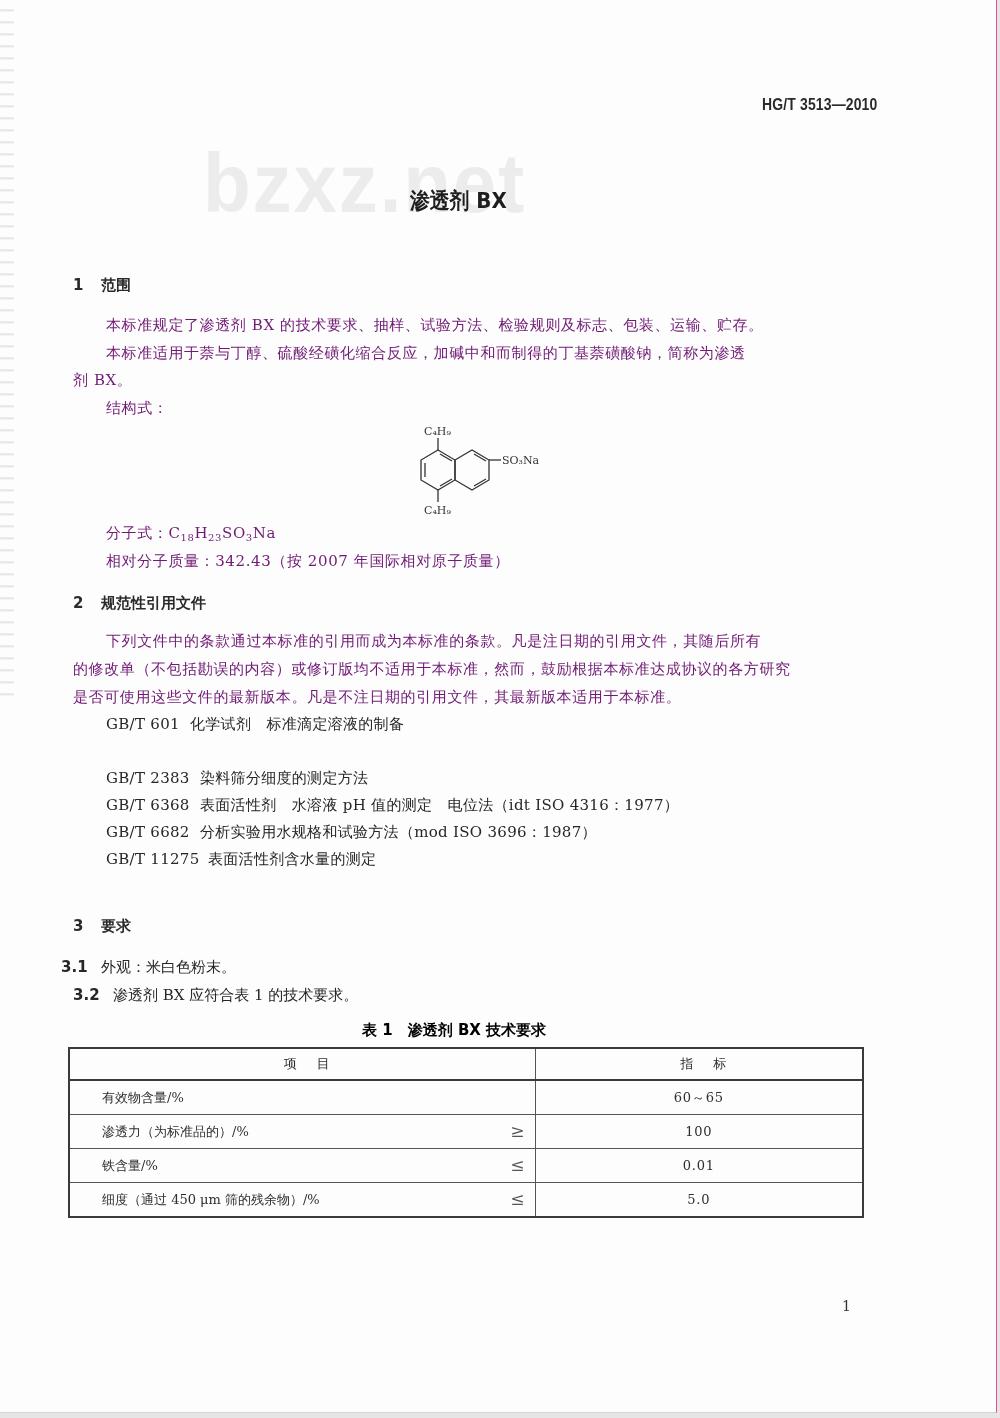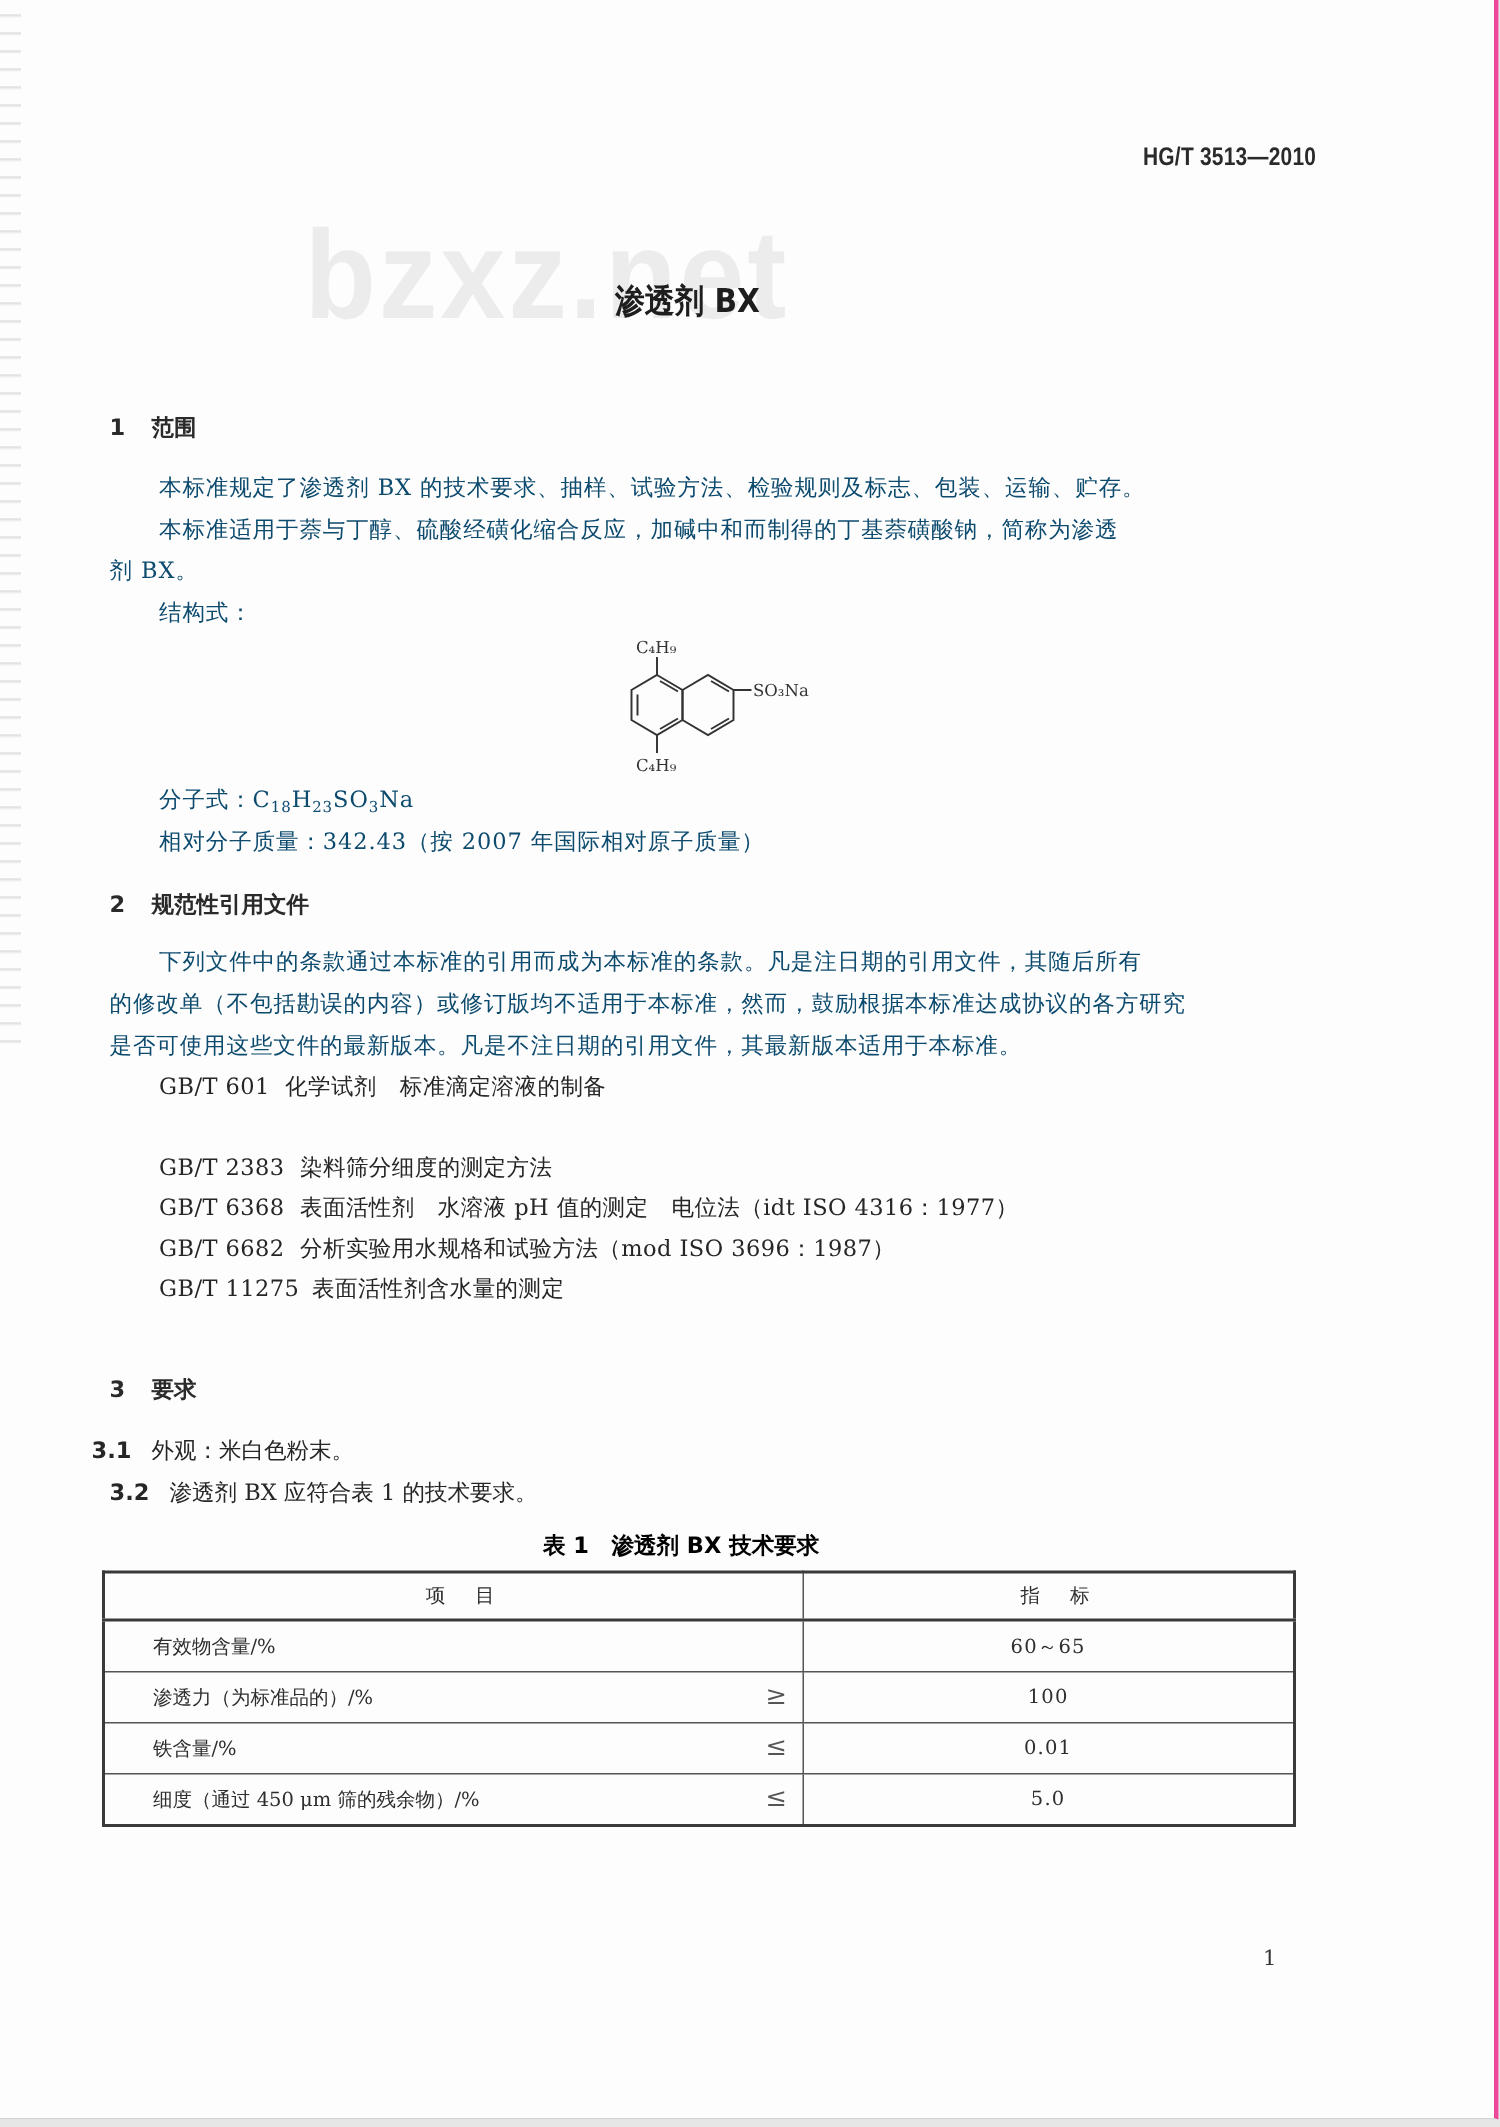--- a/index.html
+++ b/index.html
@@ -7,21 +7,21 @@
     width: 1000px; height: 1418px; overflow: hidden;
     background: #e6e6e6;
     font-family: "DejaVu Serif", "Liberation Serif", serif;
     color: #222;
     position: relative;
   }
   .page {
     position: absolute; left: 0; top: 0;
     width: 996px; height: 1412px;
     background: #fdfdfd;
-    border-right: 3px solid #ec4899;
+    border-right: 1px solid #ec4899;
     border-bottom: 1px solid #d4d4d4;
   }
   .scan-edge {
     position: absolute; left: 0; top: 0; width: 14px; height: 700px;
     background-image: repeating-linear-gradient(180deg, rgba(0,0,0,0.0) 0px, rgba(0,0,0,0.0) 9px, rgba(90,90,90,0.35) 10px, rgba(0,0,0,0) 12px);
     opacity: 0.55;
   }
   .abs { position: absolute; white-space: nowrap; }
   .std-code {
     left: 762px; top: 95px;
@@ -39,21 +39,21 @@
     left: 410px; top: 186px;
     font-size: 22px; font-weight: bold; color: #1e1e1e;
     font-family: "DejaVu Sans", sans-serif;
     transform: scaleX(0.9); transform-origin: left top;
   }
   .section-heading {
     font-family: "DejaVu Sans", sans-serif; font-weight: bold;
     font-size: 15px; color: #2a2a2a;
   }
   .section-heading .num { display: inline-block; width: 28px; }
-  .para { font-size: 15px; color: #0c4a6e; letter-spacing: 0.6px; }
+  .para { font-size: 15px; color: #701a75; letter-spacing: 0.6px; }
   .ref-line { font-size: 15px; color: #262626; letter-spacing: 0.3px; }
   .ref-line .code { display: inline-block; }
   .clause { font-size: 15px; color: #262626; }
   .clause .num { font-family: "DejaVu Sans", sans-serif; font-weight: bold; display: inline-block; width: 40px; }
   .formula sub { font-size: 10px; vertical-align: -3px; }
   .table-caption {
     left: 362px; top: 1021px;
     font-family: "DejaVu Sans", sans-serif; font-weight: bold; font-size: 15px; color: #000000;
   }
   .spec-table {

